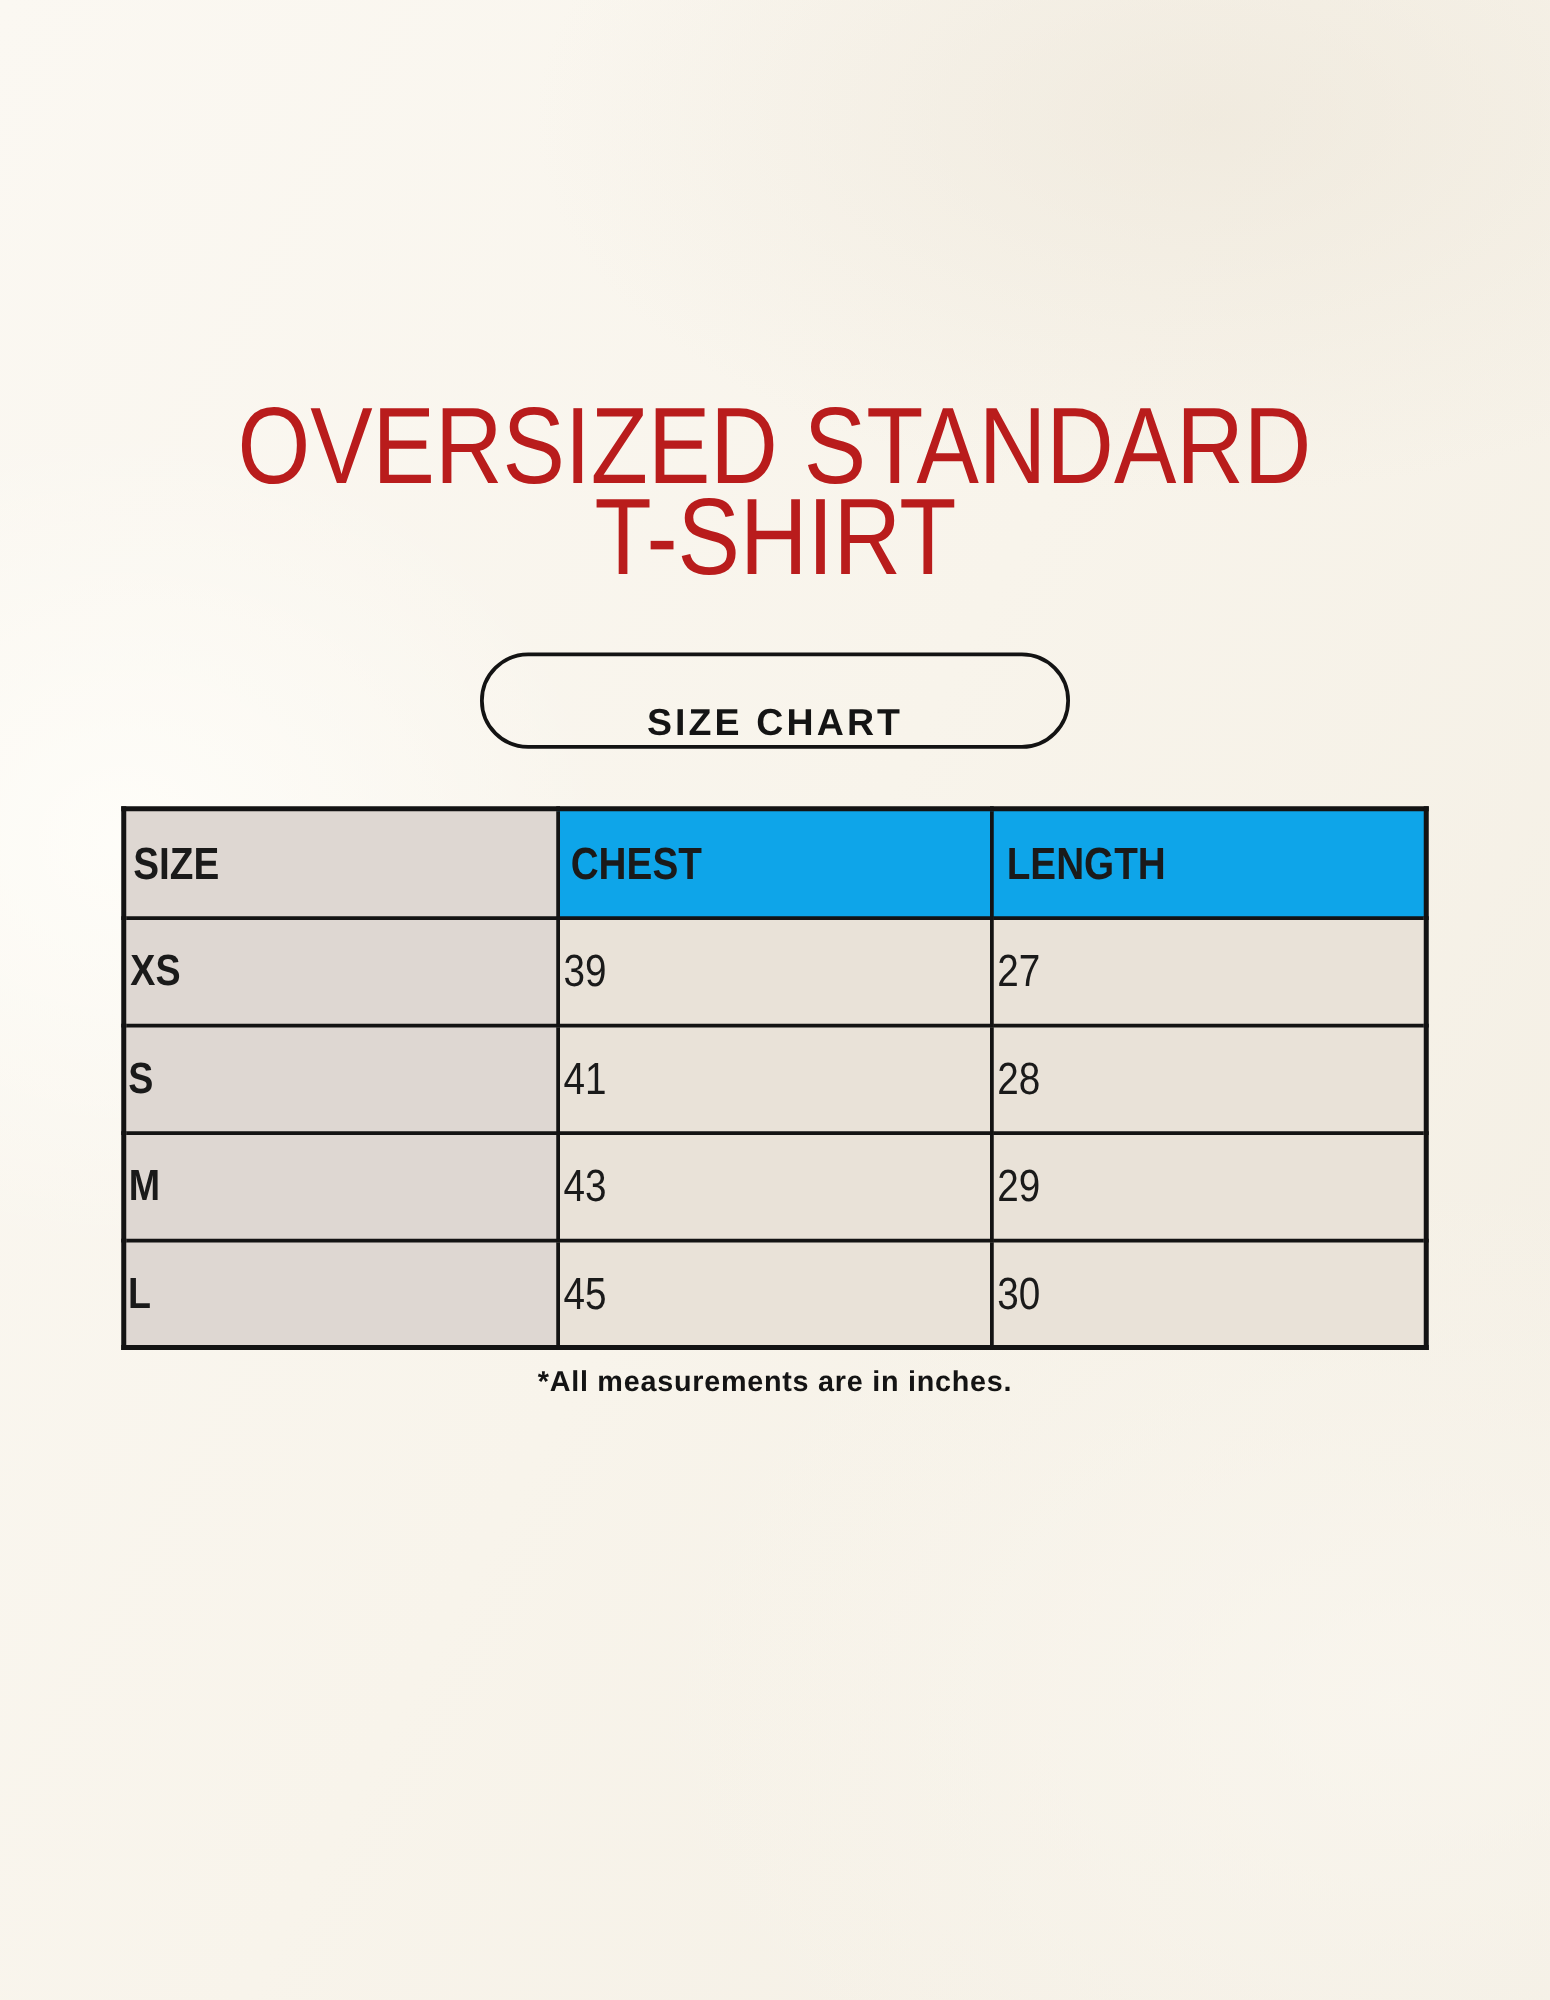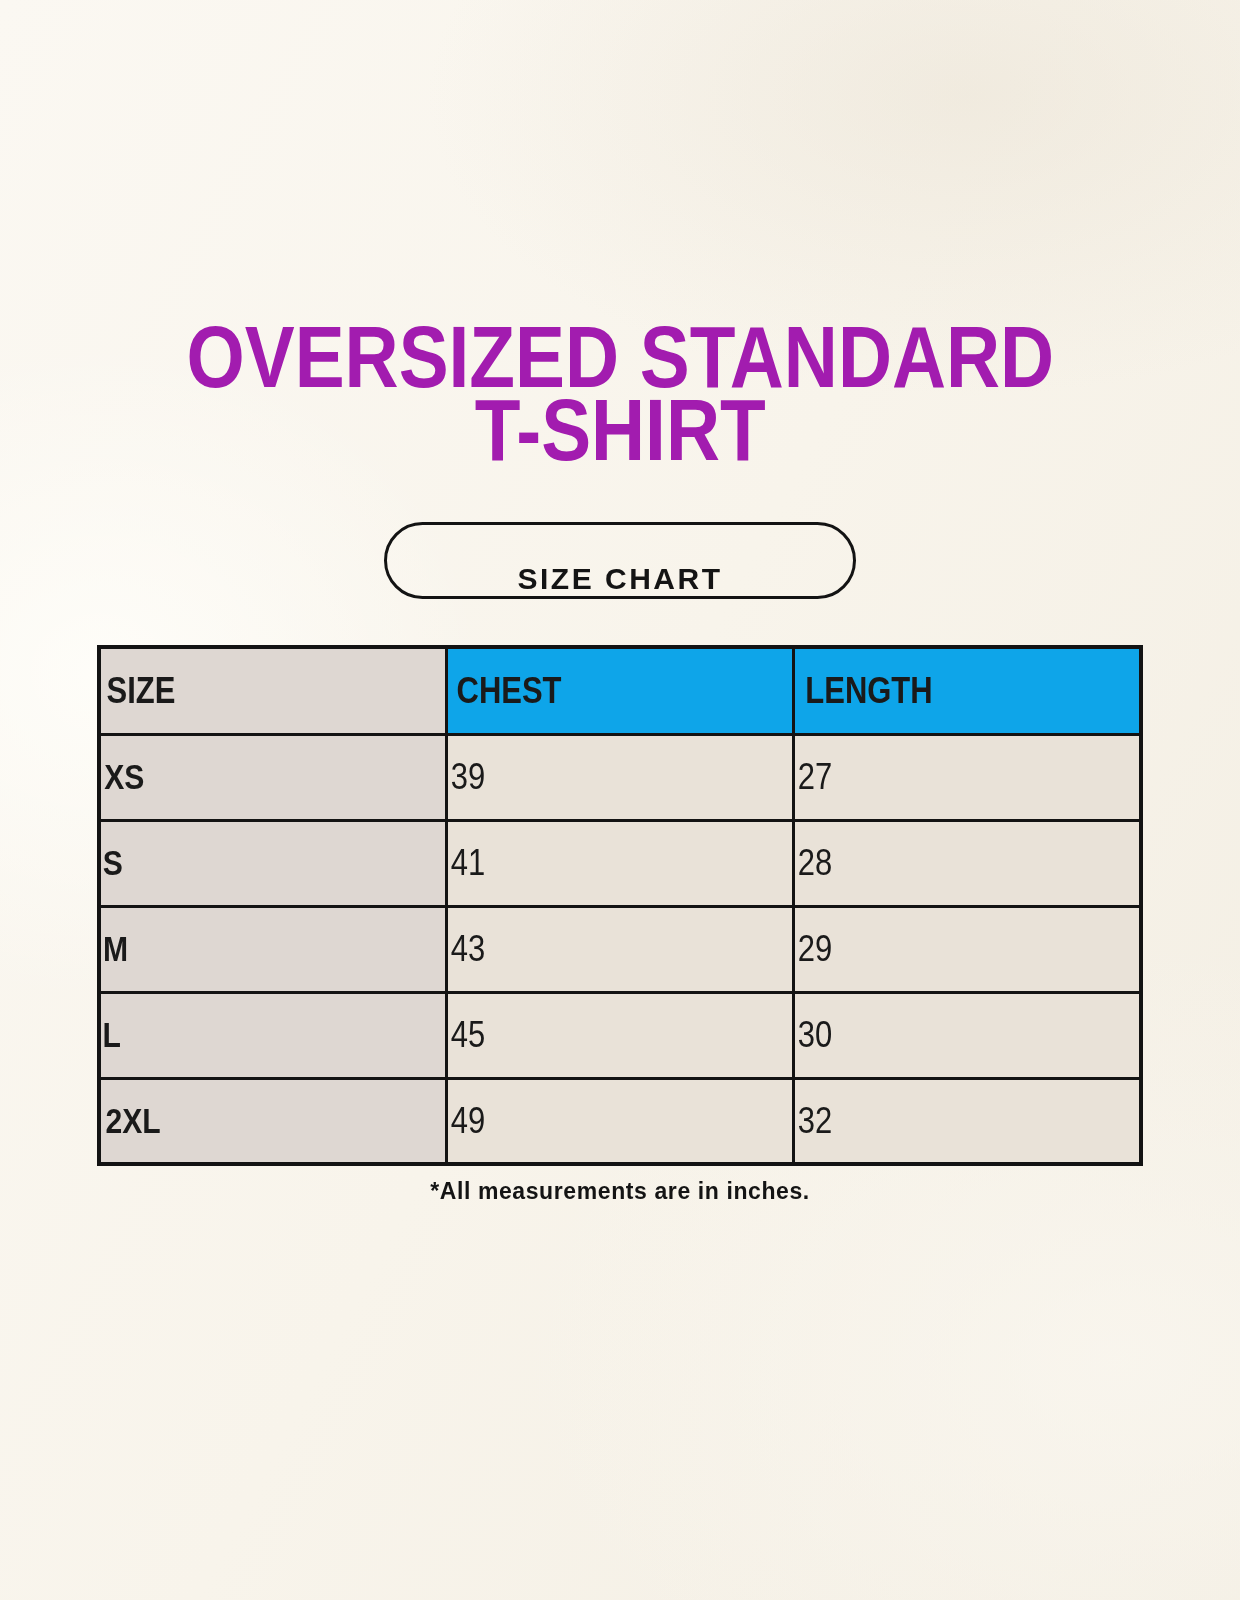--- a/index.html
+++ b/index.html
@@ -23,24 +23,24 @@
     display: inline-block;
     transform: scaleX(0.86);
     transform-origin: 50% 50%;
     white-space: nowrap;
   }
 
   .title {
     margin: 320px 0 0 0;
     text-align: center;
     font-size: 87px;
-    font-weight: 700;
+    font-weight: 400;
     line-height: 0.84;
     letter-spacing: 0;
-    color: #a21caf;
+    color: #b91c1c;
   }
 
   .badge {
     width: 472px;
     height: 77px;
     margin: 56px auto 0;
     border: 3px solid #131313;
     border-radius: 44px;
     display: flex;
     align-items: flex-end;
@@ -120,21 +120,16 @@
     <tr>
       <td class="size-cell"><span class="cond">M</span></td>
       <td class="val-cell"><span class="cond">43</span></td>
       <td class="val-cell"><span class="cond">29</span></td>
     </tr>
     <tr>
       <td class="size-cell"><span class="cond">L</span></td>
       <td class="val-cell"><span class="cond">45</span></td>
       <td class="val-cell"><span class="cond">30</span></td>
     </tr>
-    <tr>
-      <td class="size-cell"><span class="cond">2XL</span></td>
-      <td class="val-cell"><span class="cond">49</span></td>
-      <td class="val-cell"><span class="cond">32</span></td>
-    </tr>
   </tbody>
 </table>
 
 <div class="footnote">*All measurements are in inches.</div>
 
 </body></html>

